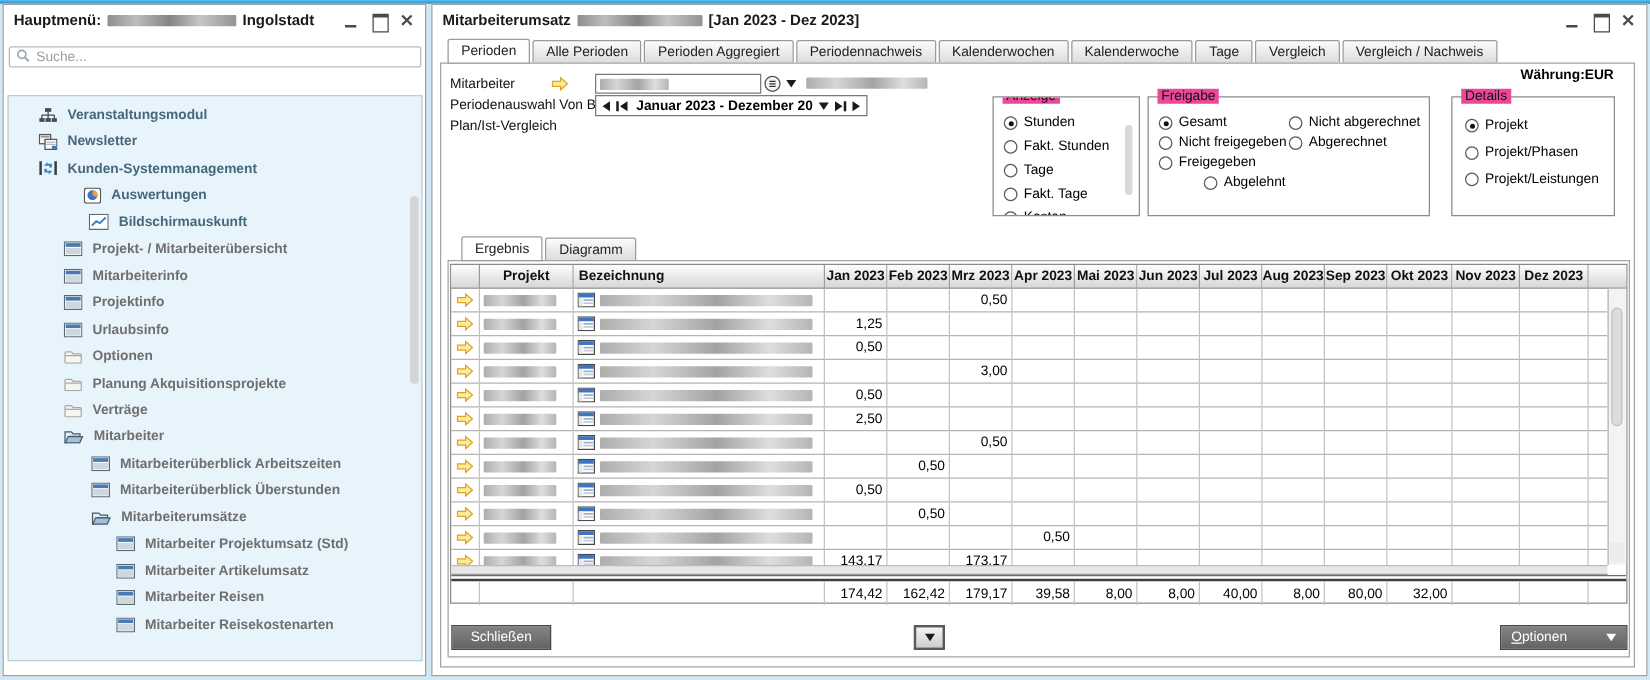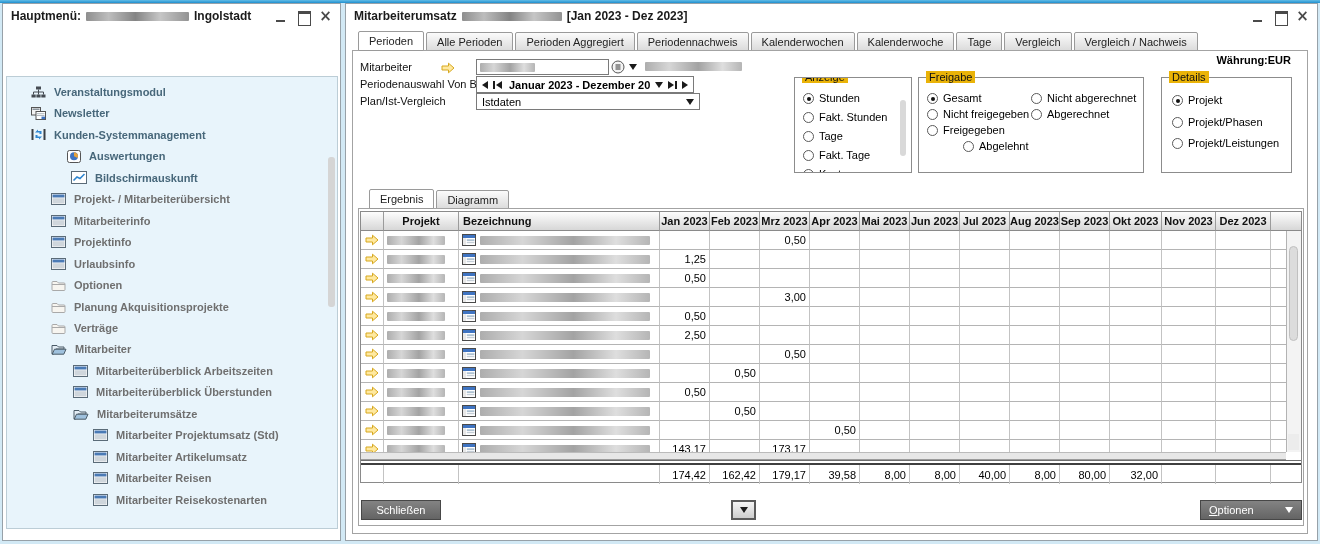--- a/index.html
+++ b/index.html
@@ -49,21 +49,21 @@
 .tri-l{width:0;height:0;border:4px solid transparent;border-left:0;border-right:6px solid #1a1a1a}
 .tri-r{width:0;height:0;border:4px solid transparent;border-right:0;border-left:6px solid #1a1a1a}
 .tri-d{width:0;height:0;border:4px solid transparent;border-bottom:0;border-top:6px solid #1a1a1a}
 .tri-d.white{border-top-color:#fff}
 .skip{display:flex;align-items:center;gap:1px}
 .skip .bar{width:2px;height:8px;background:#1a1a1a}
 .fs{position:absolute;border:1px solid #8c8c8c;background:#fff}
 #fs-anzeige{left:441px;top:26px;width:118px;height:96px;overflow:hidden}
 #fs-freigabe{left:565px;top:26px;width:226px;height:96px}
 #fs-details{left:808px;top:26px;width:131px;height:96px}
-.legend{position:absolute;top:-7px;left:7px;background:#eab308;padding:0 3px;font-size:11px;color:#111}
+.legend{position:absolute;top:-7px;left:7px;background:#ec4899;padding:0 3px;font-size:11px;color:#111}
 .opt{position:absolute;display:flex;align-items:center;gap:5px;font-size:11px;white-space:nowrap;cursor:default}
 .radio{width:11px;height:11px;border:1px solid #5a5a5a;border-radius:50%;background:#fff;position:relative;flex:0 0 auto}
 .radio.sel::after{content:"";position:absolute;left:3px;top:3px;width:4px;height:4px;border-radius:50%;background:#111}
 #anz-scroll{position:absolute;right:5px;top:22px;width:6px;height:56px;background:#d9d9d9;border-radius:3px}
 #currency{position:absolute;right:16px;top:3px;font-size:11px;font-weight:700}
 #result-tabs{position:absolute;left:16px;top:138px;display:flex;align-items:flex-end}
 #result-panel{position:absolute;left:5px;top:157px;width:946px;height:318px;border:1px solid #a3a3a3;background:#fff}
 #tbl{position:absolute;left:1px;top:2px;width:942px;height:272px;border:1px solid #8a8a8a;background:#fff}
 .trow{display:flex;height:19px;width:925px}
 .trow.hdr,.trow.totals{width:940px}
@@ -97,20 +97,27 @@
 <div id="left-win" class="window">
   <div class="titlebar">
     <span>Hauptmenü:</span>
     <span class="redact dark" style="width:103px"></span>
     <span>Ingolstadt</span>
     <div class="controls">
       <span class="ctl min"></span>
       <span class="ctl max"></span>
       <span class="ctl close">×</span>
     </div>
+  </div>
+  <div id="search">
+    <span><svg width="11" height="11">
+          <circle cx="4.5" cy="4.5" r="3.2" fill="none" stroke="#98a5ad" stroke-width="1.3"></circle>
+          <line x1="7" y1="7" x2="10" y2="10" stroke="#98a5ad" stroke-width="1.5"></line>
+        </svg></span>
+    <span>Suche...</span>
   </div>
   <div id="tree">
     <div id="tree-items">
         <div class="tree-item l0" style="top: 5px;">
           <span class="ticon">
             <svg width="15" height="13">
               <rect x="5" y="0.5" width="5" height="3" fill="#454b52"></rect>
               <path d="M7.5 3.5 V6 M2.5 6 H12.5 M2.5 6 V8.5 M7.5 6 V8.5 M12.5 6 V8.5" stroke="#454b52" fill="none"></path>
               <rect x="0.5" y="8.5" width="4.2" height="3" fill="#454b52"></rect>
               <rect x="5.4" y="8.5" width="4.2" height="3" fill="#454b52"></rect>
@@ -371,24 +378,20 @@
           <span class="tri-l"></span>
         </span>
       <span class="dval">Januar 2023 - Dezember 2023</span>
       <span class="tri-d"></span>
       <span class="skip">
           <span class="tri-r"></span>
           <span class="bar"></span>
         </span>
       <span class="tri-r"></span>
     </div>
-    <div id="planist">
-      <span>Istdaten</span>
-      <span class="tri-d"></span>
-    </div>
     <div id="fs-anzeige" class="fs">
       <span class="legend">Anzeige</span>
       <div id="anz-opts">
           <div class="opt" style="top: 14px; left: 8px;">
             <span class="radio sel"></span>
             <span>Stunden</span>
           </div>
           <div class="opt" style="top: 33px; left: 8px;">
             <span class="radio"></span>
             <span>Fakt. Stunden</span>

